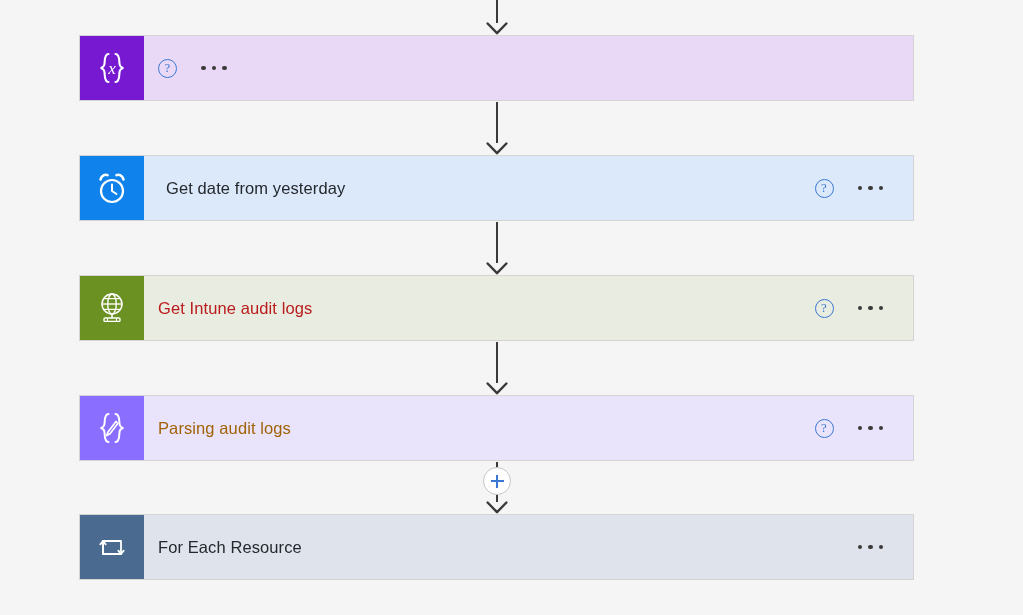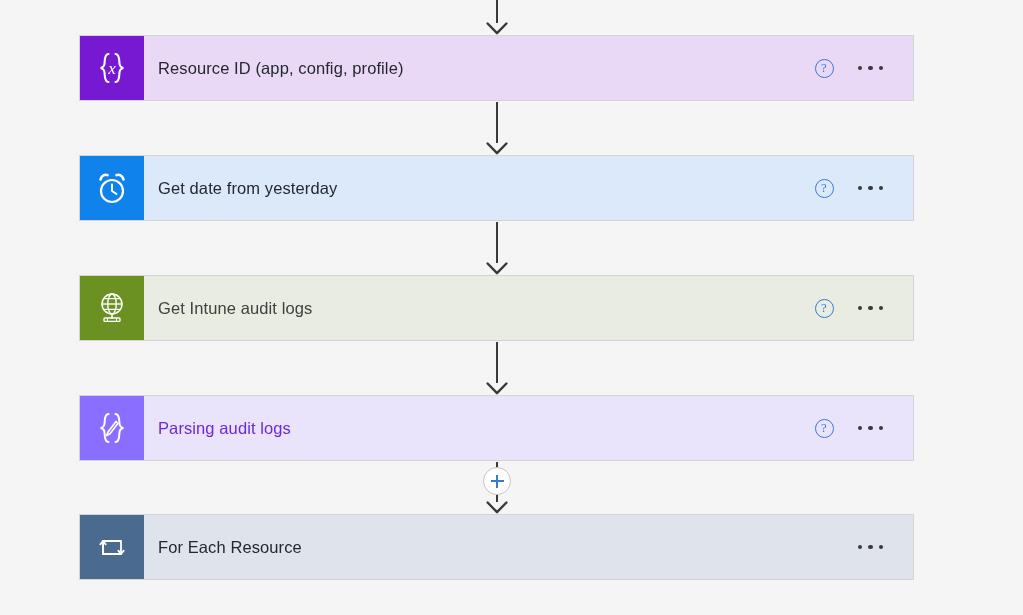--- a/index.html
+++ b/index.html
@@ -198,32 +198,31 @@
     </div>
     <div class="card" style="top: 35px; background: rgb(233, 217, 247); border-color: rgb(214, 212, 210);">
       <div class="card-icon" style="background: rgb(119, 25, 209);">
         <svg class="icon-svg" width="40" height="34" viewBox="0 0 40 34" fill="none">
           <path d="M16.5 3 C12.5 3 12.8 8.5 12.6 12 C12.4 15.5 11 16.6 8.6 17 C11 17.4 12.4 18.5 12.6 22 C12.8 25.5 12.5 31 16.5 31" stroke="#fff" stroke-width="2.1" stroke-linecap="round" fill="none"></path>
           <path d="M23.5 3 C27.5 3 27.2 8.5 27.4 12 C27.6 15.5 29 16.6 31.4 17 C29 17.4 27.6 18.5 27.4 22 C27.2 25.5 27.5 31 23.5 31" stroke="#fff" stroke-width="2.1" stroke-linecap="round" fill="none"></path>
           <text x="20" y="23" font-family="Liberation Serif, serif" font-style="italic" font-size="17" fill="#fff" text-anchor="middle">x</text>
         </svg>
       </div>
       <div class="card-body">
-        <div class="card-title" style="color: rgb(36, 41, 46);">Resource ID (app, config, profile)</div>
         <div class="card-actions">
           <div class="help-icon" style="border-color: rgb(59, 120, 212); color: rgb(59, 120, 212);">?</div>
           <div class="ellipsis">
             <i></i>
             <i></i>
             <i></i>
           </div>
         </div>
       </div>
     </div>
-    <div class="card" style="top: 155px; background: rgb(220, 233, 251); border-color: rgb(214, 212, 210);">
+    <div class="card" style="top: 155px; background: rgb(220, 233, 251); border-color: rgb(214, 212, 210); gap: 8px;">
       <div class="card-icon" style="background: rgb(15, 131, 235);">
         <svg class="icon-svg" width="36" height="36" viewBox="0 0 36 36" fill="none">
           <circle cx="18" cy="21" r="11" stroke="#fff" stroke-width="2.2" fill="none"></circle>
           <path d="M18 14.5 V21 L22.5 24" stroke="#fff" stroke-width="2" stroke-linecap="round" stroke-linejoin="round" fill="none"></path>
           <path d="M6.5 9.5 C7.5 5.5 11 4 13.5 5.2" stroke="#fff" stroke-width="2.6" stroke-linecap="round" fill="none"></path>
           <path d="M29.5 9.5 C28.5 5.5 25 4 22.5 5.2" stroke="#fff" stroke-width="2.6" stroke-linecap="round" fill="none"></path>
         </svg>
       </div>
       <div class="card-body">
         <div class="card-title" style="color: rgb(36, 41, 46);">Get date from yesterday</div>
@@ -245,41 +244,41 @@
           <path d="M7.3 14 H26.7" stroke="#fff" stroke-width="1.4"></path>
           <path d="M9 8.6 H25" stroke="#fff" stroke-width="1.2"></path>
           <path d="M9 19.4 H25" stroke="#fff" stroke-width="1.2"></path>
           <path d="M17 24 V28" stroke="#fff" stroke-width="1.6"></path>
           <rect x="9" y="28" width="16" height="3.4" rx="1" stroke="#fff" stroke-width="1.4" fill="none"></rect>
           <path d="M12.5 28.4 V31" stroke="#fff" stroke-width="1.1"></path>
           <path d="M21.5 28.4 V31" stroke="#fff" stroke-width="1.1"></path>
         </svg>
       </div>
       <div class="card-body">
-        <div class="card-title" style="color: #404040;">Get Intune audit logs</div>
+        <div class="card-title" style="color: #b91c1c;">Get Intune audit logs</div>
         <div class="card-actions">
           <div class="help-icon" style="border-color: rgb(59, 120, 212); color: rgb(59, 120, 212);">?</div>
           <div class="ellipsis">
             <i></i>
             <i></i>
             <i></i>
           </div>
         </div>
       </div>
     </div>
     <div class="card" style="top: 395px; background: rgb(233, 228, 251); border-color: rgb(214, 212, 210);">
       <div class="card-icon" style="background: rgb(138, 110, 255);">
         <svg class="icon-svg" width="40" height="34" viewBox="0 0 40 34" fill="none">
           <path d="M16.5 3 C12.5 3 12.8 8.5 12.6 12 C12.4 15.5 11 16.6 8.6 17 C11 17.4 12.4 18.5 12.6 22 C12.8 25.5 12.5 31 16.5 31" stroke="#fff" stroke-width="2" stroke-linecap="round" fill="none"></path>
           <path d="M23.5 3 C27.5 3 27.2 8.5 27.4 12 C27.6 15.5 29 16.6 31.4 17 C29 17.4 27.6 18.5 27.4 22 C27.2 25.5 27.5 31 23.5 31" stroke="#fff" stroke-width="2" stroke-linecap="round" fill="none"></path>
           <path d="M24 10.5 L16 21 L14.6 24.6 L18 22.8 L25.8 12.5 Z" stroke="#fff" stroke-width="1.7" stroke-linejoin="round" fill="none"></path>
         </svg>
       </div>
       <div class="card-body">
-        <div class="card-title" style="color: #6d28d9;">Parsing audit logs</div>
+        <div class="card-title" style="color: #a16207;">Parsing audit logs</div>
         <div class="card-actions">
           <div class="help-icon" style="border-color: rgb(59, 120, 212); color: rgb(59, 120, 212);">?</div>
           <div class="ellipsis">
             <i></i>
             <i></i>
             <i></i>
           </div>
         </div>
       </div>
     </div>

